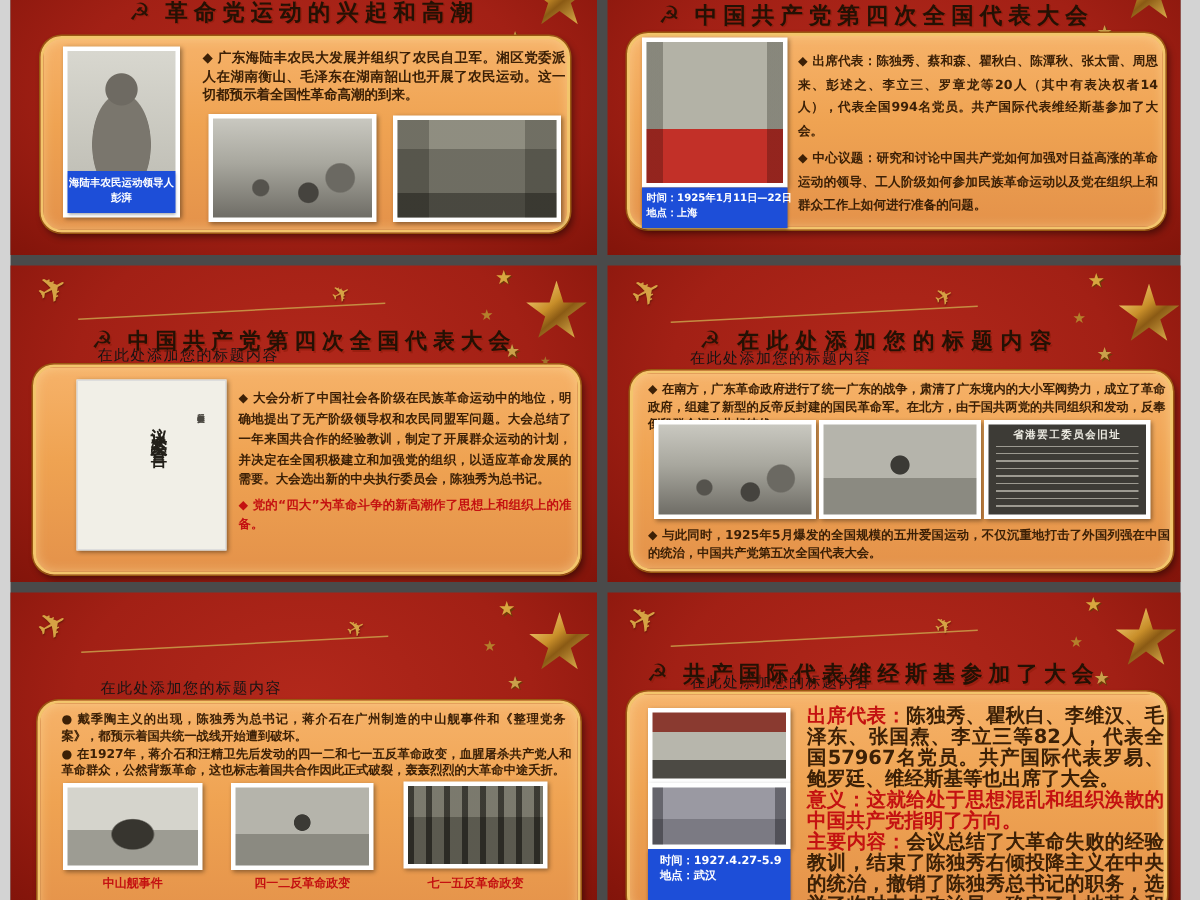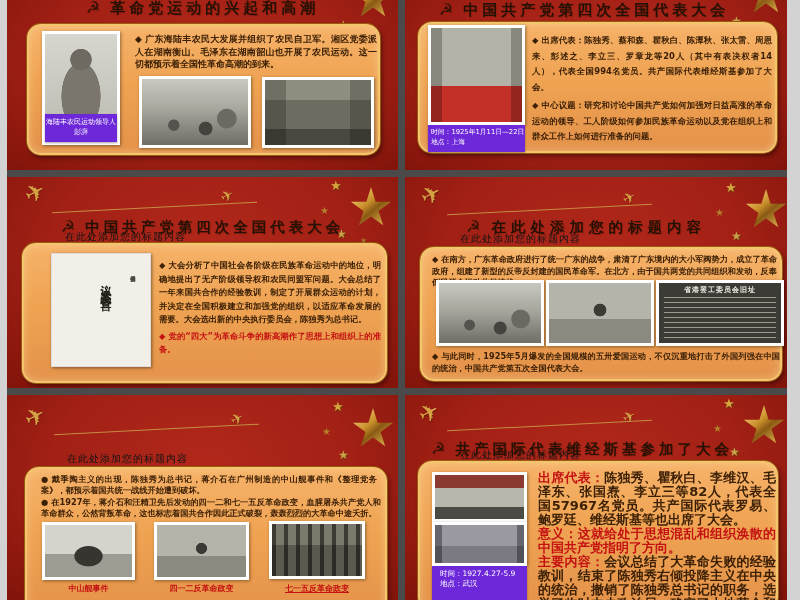--- a/index.html
+++ b/index.html
@@ -93,21 +93,21 @@
                       background:repeating-linear-gradient(180deg, rgba(235,232,220,.55) 0 1px, rgba(0,0,0,0) 1px 5px); }
 
   
   .doc { position:absolute; background:#f1efe7; box-shadow:1px 1px 3px rgba(0,0,0,.45); border:1px solid #ddd; }
   .doc .vtext { position:absolute; writing-mode:vertical-rl; color:#23201a; font-family:"DejaVu Serif", serif; }
   .doc .vmain { right:38px; top:22px; font-size:11px; font-weight:bold; letter-spacing:3px; }
   .doc .vside { right:14px; top:18px; font-size:5px; opacity:.8; }
 
   
   .red-box {
-    position:absolute; background:#6d28d9; color:#fff; font-weight:normal;
+    position:absolute; background:#1d4ed8; color:#fff; font-weight:bold;
     box-shadow:0 1px 2px rgba(0,0,0,.35);
   }
   .red-box p { white-space:nowrap; }
 
   
   .btxt { position:absolute; color:#3c2006; font-weight:bold; text-align:justify; word-break:break-all; }
   .btxt p { text-indent:0; }
   .mk { margin-right:3px; }
   .red { color:#c41111; }
   .pcap { position:absolute; color:#c41111; font-weight:bold; font-size:8px; text-align:center; white-space:nowrap; }
@@ -213,21 +213,21 @@
   <div class="panel" style="left:15px; top:70px; width:362px; height:134px;">
     <div class="btxt" style="left:10px; top:5px; width:345px; font-size:8.2px; line-height:11.5px;">
       <p><span class="mk">◆</span><span>在南方，广东革命政府进行了统一广东的战争，肃清了广东境内的大小军阀势力，成立了革命政府，组建了新型的反帝反封建的国民革命军。在北方，由于国共两党的共同组织和发动，反奉倒段群众运动此起彼伏。</span></p>
     </div>
     <div class="photo" style="left:14px; top:31px; width:108px; height:66px;">
         <div class="img crowd"></div>
       </div>
     <div class="photo" style="left:124px; top:31px; width:108px; height:66px;">
         <div class="img march"></div>
       </div>
-    <div class="photo" style="left:234px; top:31px; width:128px; height:66px;">
+    <div class="photo" style="left:234px; top:31px; width:111px; height:66px;">
       <div class="img plaque">
         <span class="pl-title">省港罢工委员会旧址</span>
         <span class="pl-lines"></span>
       </div>
     </div>
     <div class="btxt" style="left:10px; top:102px; width:348px; font-size:8.2px; line-height:11.5px;">
       <p><span class="mk">◆</span><span>与此同时，1925年5月爆发的全国规模的五卅爱国运动，不仅沉重地打击了外国列强在中国的统治，中国共产党第五次全国代表大会。</span></p>
     </div>
   </div>
 </div>
@@ -254,21 +254,21 @@
         <div class="img ship"></div>
       </div>
     <div class="photo" style="left:127px; top:53px; width:95px; height:58px;">
         <div class="img march"></div>
       </div>
     <div class="photo" style="left:242px; top:52px; width:96px; height:58px;">
         <div class="img fence"></div>
       </div>
     <span class="pcap" style="left:15px; top:114px; width:93px;">中山舰事件</span>
     <span class="pcap" style="left:127px; top:114px; width:95px;">四一二反革命政变</span>
-    <span class="pcap" style="left:242px; top:114px; width:96px;text-decoration:underline;">七一五反革命政变</span>
+    <span class="pcap" style="left:242px; top:114px; width:96px;">七一五反革命政变</span>
   </div>
 </div>
 
 <div class="cell" id="cell-br">
   <span class="plane lg" style="left:14px; top:4px;">✈</span>
   <div class="hdr-text" style="left:55px; top:14px;">在此处添加您的标题内容</div>
   <span class="plane sm" style="left:218px; top:13px;">✈</span>
   <div class="hline" style="left:42px; top:30px; width:205px;"></div>
   <div class="stars" style="right:2px; top:2px;">
     <span class="big-star"></span>

